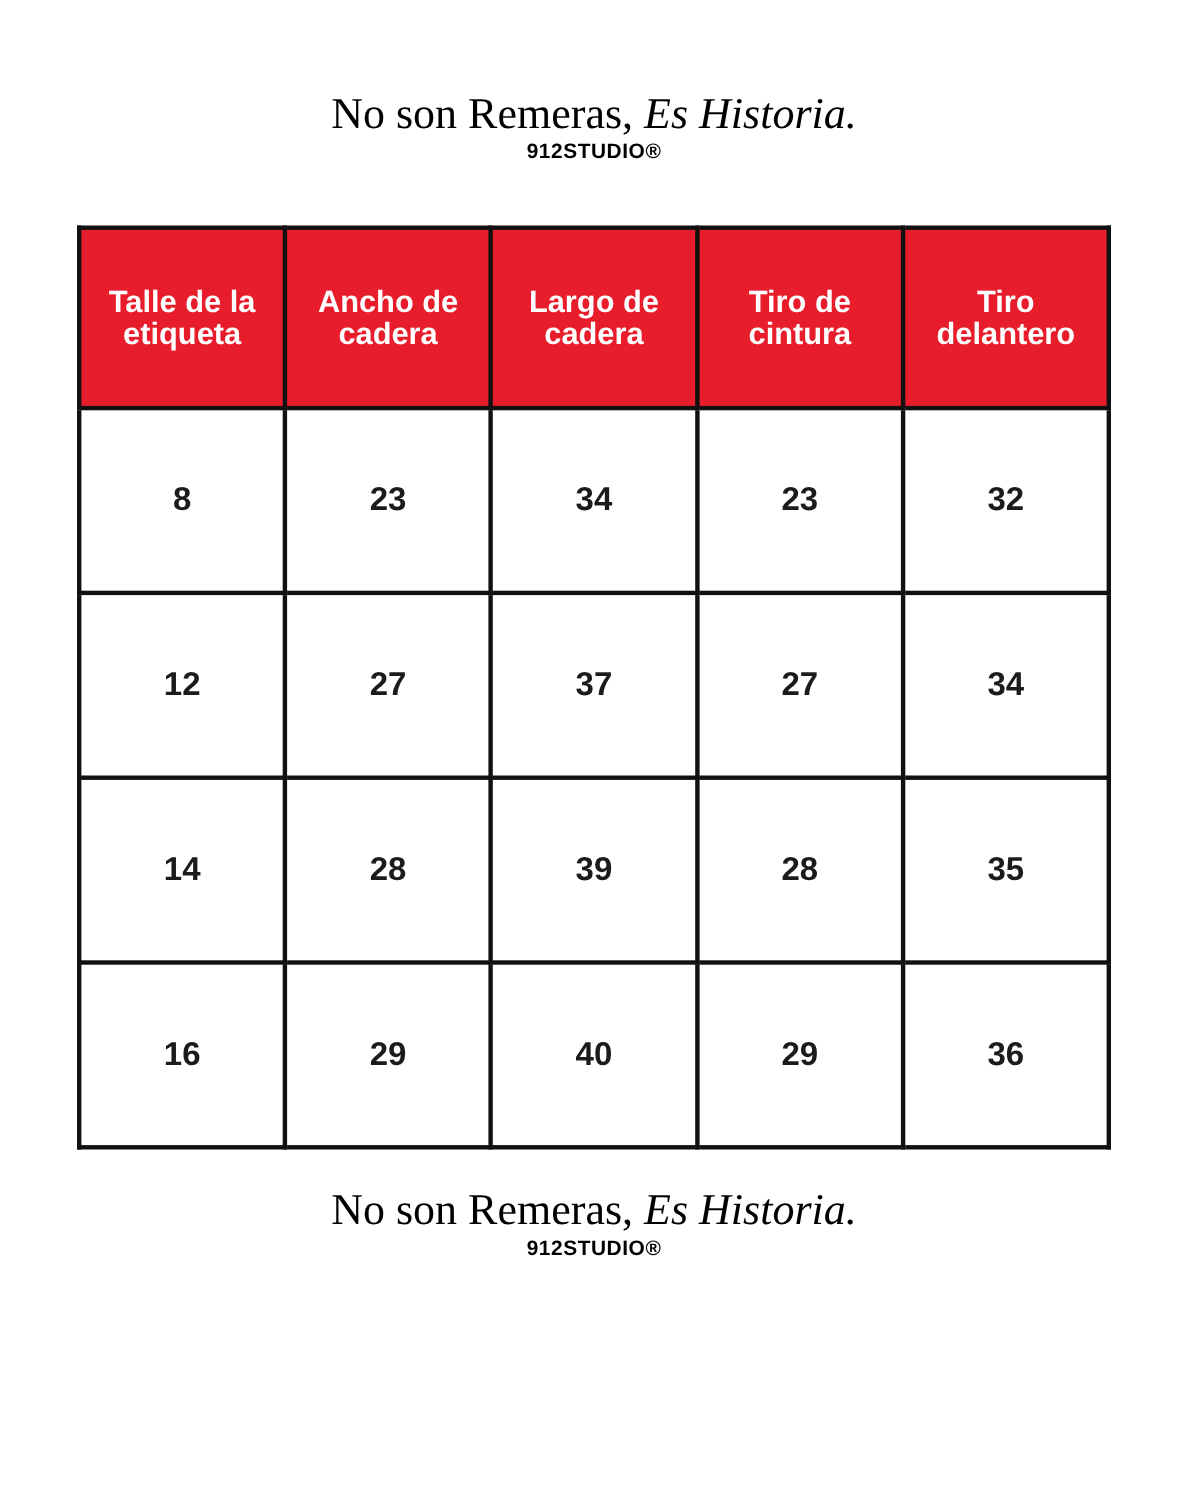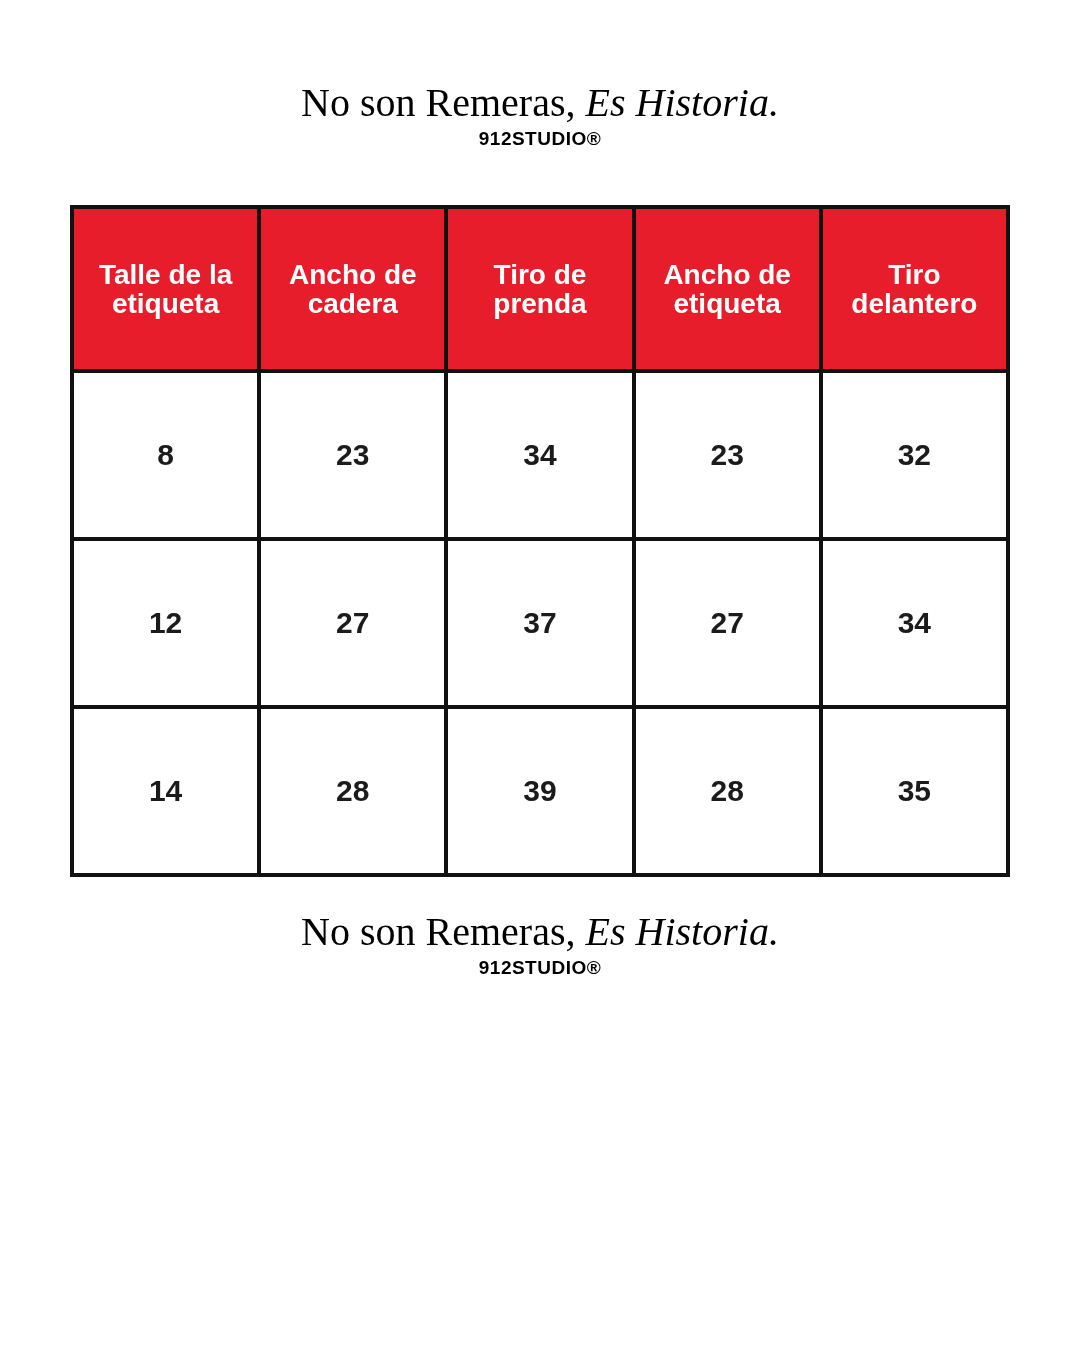--- a/index.html
+++ b/index.html
@@ -121,22 +121,22 @@
     </div>
     <div class="brandmark">912STUDIO®</div>
   </div>
 
   <div class="table-wrap">
     <table class="size-table">
       <thead>
         <tr>
           <th>Talle de la etiqueta</th>
           <th>Ancho de cadera</th>
-          <th>Tiro de prenda</th>
-          <th>Ancho de etiqueta</th>
+          <th>Largo de cadera</th>
+          <th>Tiro de cintura</th>
           <th>Tiro delantero</th>
         </tr>
       </thead>
       <tbody>
         <tr>
           <td>8</td>
           <td>23</td>
           <td>34</td>
           <td>23</td>
           <td>32</td>
@@ -148,20 +148,27 @@
           <td>27</td>
           <td>34</td>
         </tr>
         <tr>
           <td>14</td>
           <td>28</td>
           <td>39</td>
           <td>28</td>
           <td>35</td>
         </tr>
+        <tr>
+          <td>16</td>
+          <td>29</td>
+          <td>40</td>
+          <td>29</td>
+          <td>36</td>
+        </tr>
       </tbody>
     </table>
   </div>
 
   <div class="brand-block bottom">
     <div class="tagline">
       <span>No son Remeras,</span>
       <span class="italic">Es Historia.</span>
     </div>
     <div class="brandmark">912STUDIO®</div>

